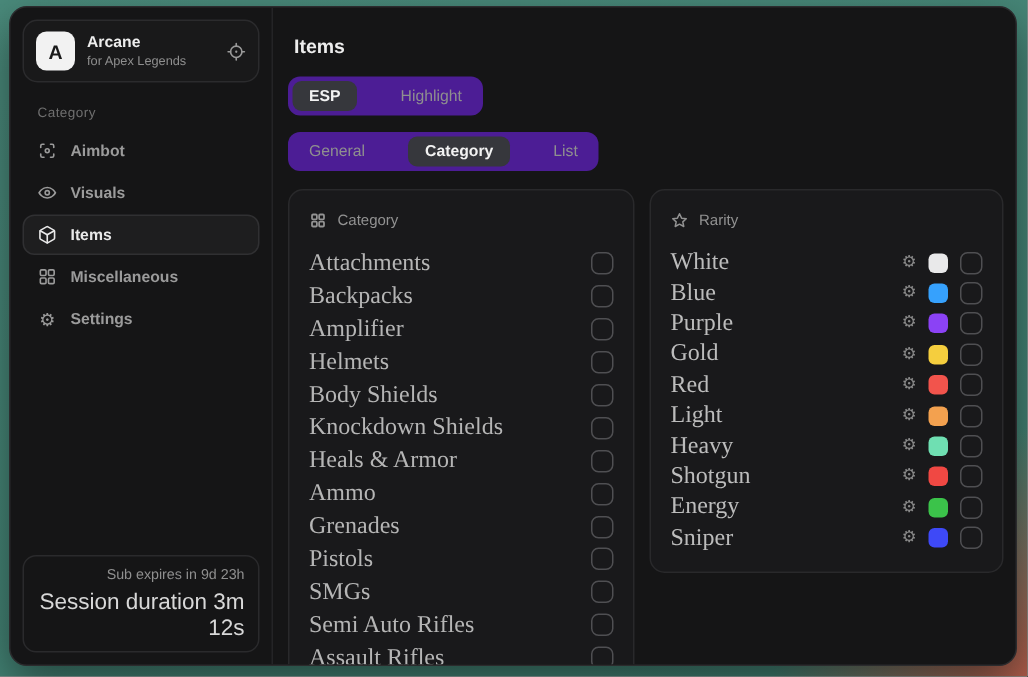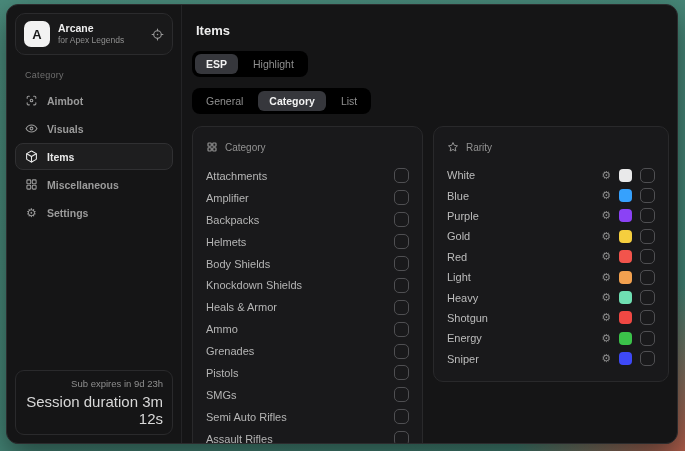--- a/index.html
+++ b/index.html
@@ -52,21 +52,21 @@
   .gear-glyph { font-size:12px; line-height:1; }
   .sidebar-footer {
     margin-top:auto; border:1px solid #2a2a2c; border-radius:9px; padding:7px 9px;text-align:right;
   }
   .footer-line1 { font-size:9.5px; color:#8f8f8f; }
   .footer-line2 { font-size:15px; color:#d8d8d8; margin-top:4px; }
   
   .main { flex:1; padding:12px 12px 0 10px; height:100%; overflow:hidden; }
   .page-title { font-size:13px; font-weight:600; color:#ededed; margin:6px 0 0 4px; }
   .tab-group {
-    display:inline-flex; background:#000000; border-radius:8px; padding:3px; gap:4px;
+    display:inline-flex; background:#4c1d95; border-radius:8px; padding:3px; gap:18px;
     margin-top:13px; vertical-align:top;
   }
   .tab-row { margin-top:0; }
   .tab-chip {
     padding:4px 11px; font-size:10.5px; color:#8f8f8f; border-radius:6px;
     white-space:nowrap; cursor:default;
   }
   .tab-chip.active { background:#36373c; color:#f2f2f2; font-weight:600; }
   .panels { display:flex; gap:10px; margin-top:12px; align-items:flex-start; }
   .panel {
@@ -79,21 +79,21 @@
     display:flex; align-items:center; gap:7px; color:#929292; font-size:10px;
     margin-bottom:8px; height:20px;
   }
   .panel-header svg { width:12px; height:12px; }
   .cat-row {
     display:flex; align-items:center; justify-content:space-between; height:21.9px;
   }
   .rar-row {
     display:flex; align-items:center; height:20.4px;gap:32px;
   }
-  .row-label { font-size:11px; color:#b5b5b5; }
+  .row-label { font-size:16px; color:#b5b5b5;font-family:Liberation Serif, serif; }
   .rar-row .row-label { color:#bcbcbc; }
   .rar-controls { margin-left:auto; display:flex; align-items:center; gap:8px; }
   .checkbox {
     width:15px; height:15px; border:1.5px solid #4f4f52; border-radius:5px;
     background:transparent; flex:0 0 15px;
   }
   .swatch { width:13px; height:13px; border-radius:4px; flex:0 0 13px; }
   .row-gear { font-size:11px; color:#8a8a8a; line-height:1; }
 </style>
 </head>
@@ -211,26 +211,26 @@
             </span>
             <span>Category</span>
           </div>
           <div id="category-rows">
   <div class="cat-row">
     <span class="row-label">Attachments</span>
     <span class="checkbox"></span>
   </div>
 
   <div class="cat-row">
+    <span class="row-label">Backpacks</span>
+    <span class="checkbox"></span>
+  </div>
+
+  <div class="cat-row">
     <span class="row-label">Amplifier</span>
-    <span class="checkbox"></span>
-  </div>
-
-  <div class="cat-row">
-    <span class="row-label">Backpacks</span>
     <span class="checkbox"></span>
   </div>
 
   <div class="cat-row">
     <span class="row-label">Helmets</span>
     <span class="checkbox"></span>
   </div>
 
   <div class="cat-row">
     <span class="row-label">Body Shields</span>

